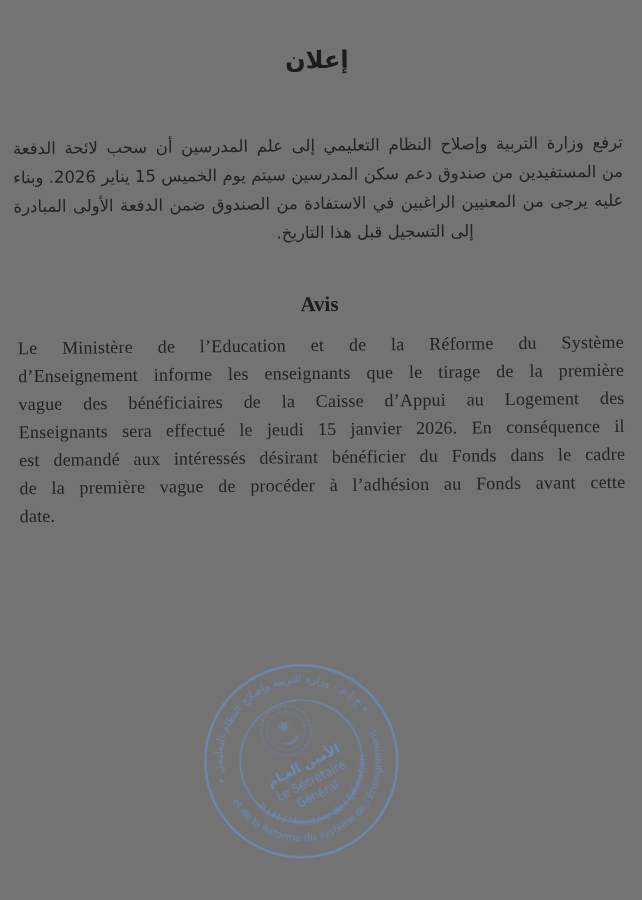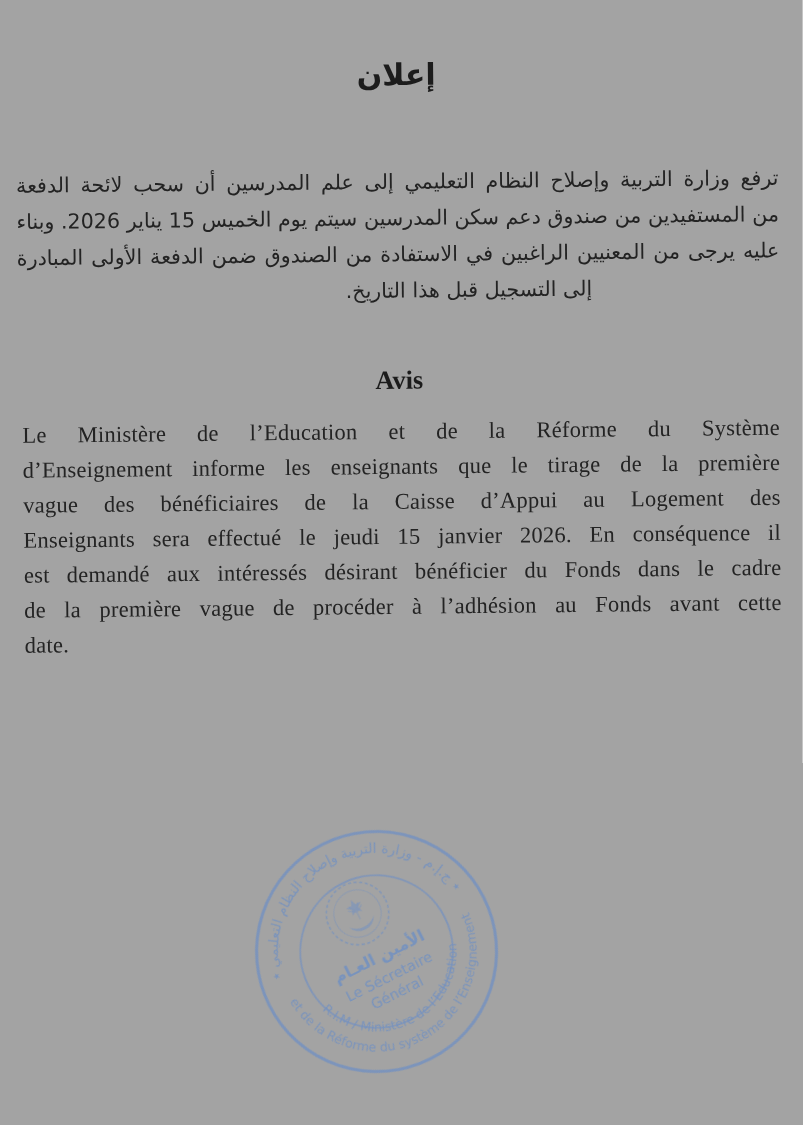--- a/index.html
+++ b/index.html
@@ -3,21 +3,21 @@
 <meta charset="utf-8">
 <style>
   html,body{margin:0;padding:0;}
   body{
     width:642px;height:900px;
     background:#ffffff;
     font-family:"Liberation Serif", serif;
   }
   .page{
     position:relative;width:642px;height:900px;
-    background:#a3a3a3;overflow:hidden;color:#242424;
+    background:#737373;overflow:hidden;color:#242424;
   }
   .skew{position:absolute;inset:0;transform:rotate(-0.6deg);}
   .title-ar{
     position:absolute;top:46px;left:0;right:0;
     text-align:center;
     font-family:"DejaVu Sans", sans-serif;
     font-size:24px;font-weight:bold;color:#1c1c1c;
   }
   .ar-para{
     position:absolute;top:131px;left:16px;right:16px;

